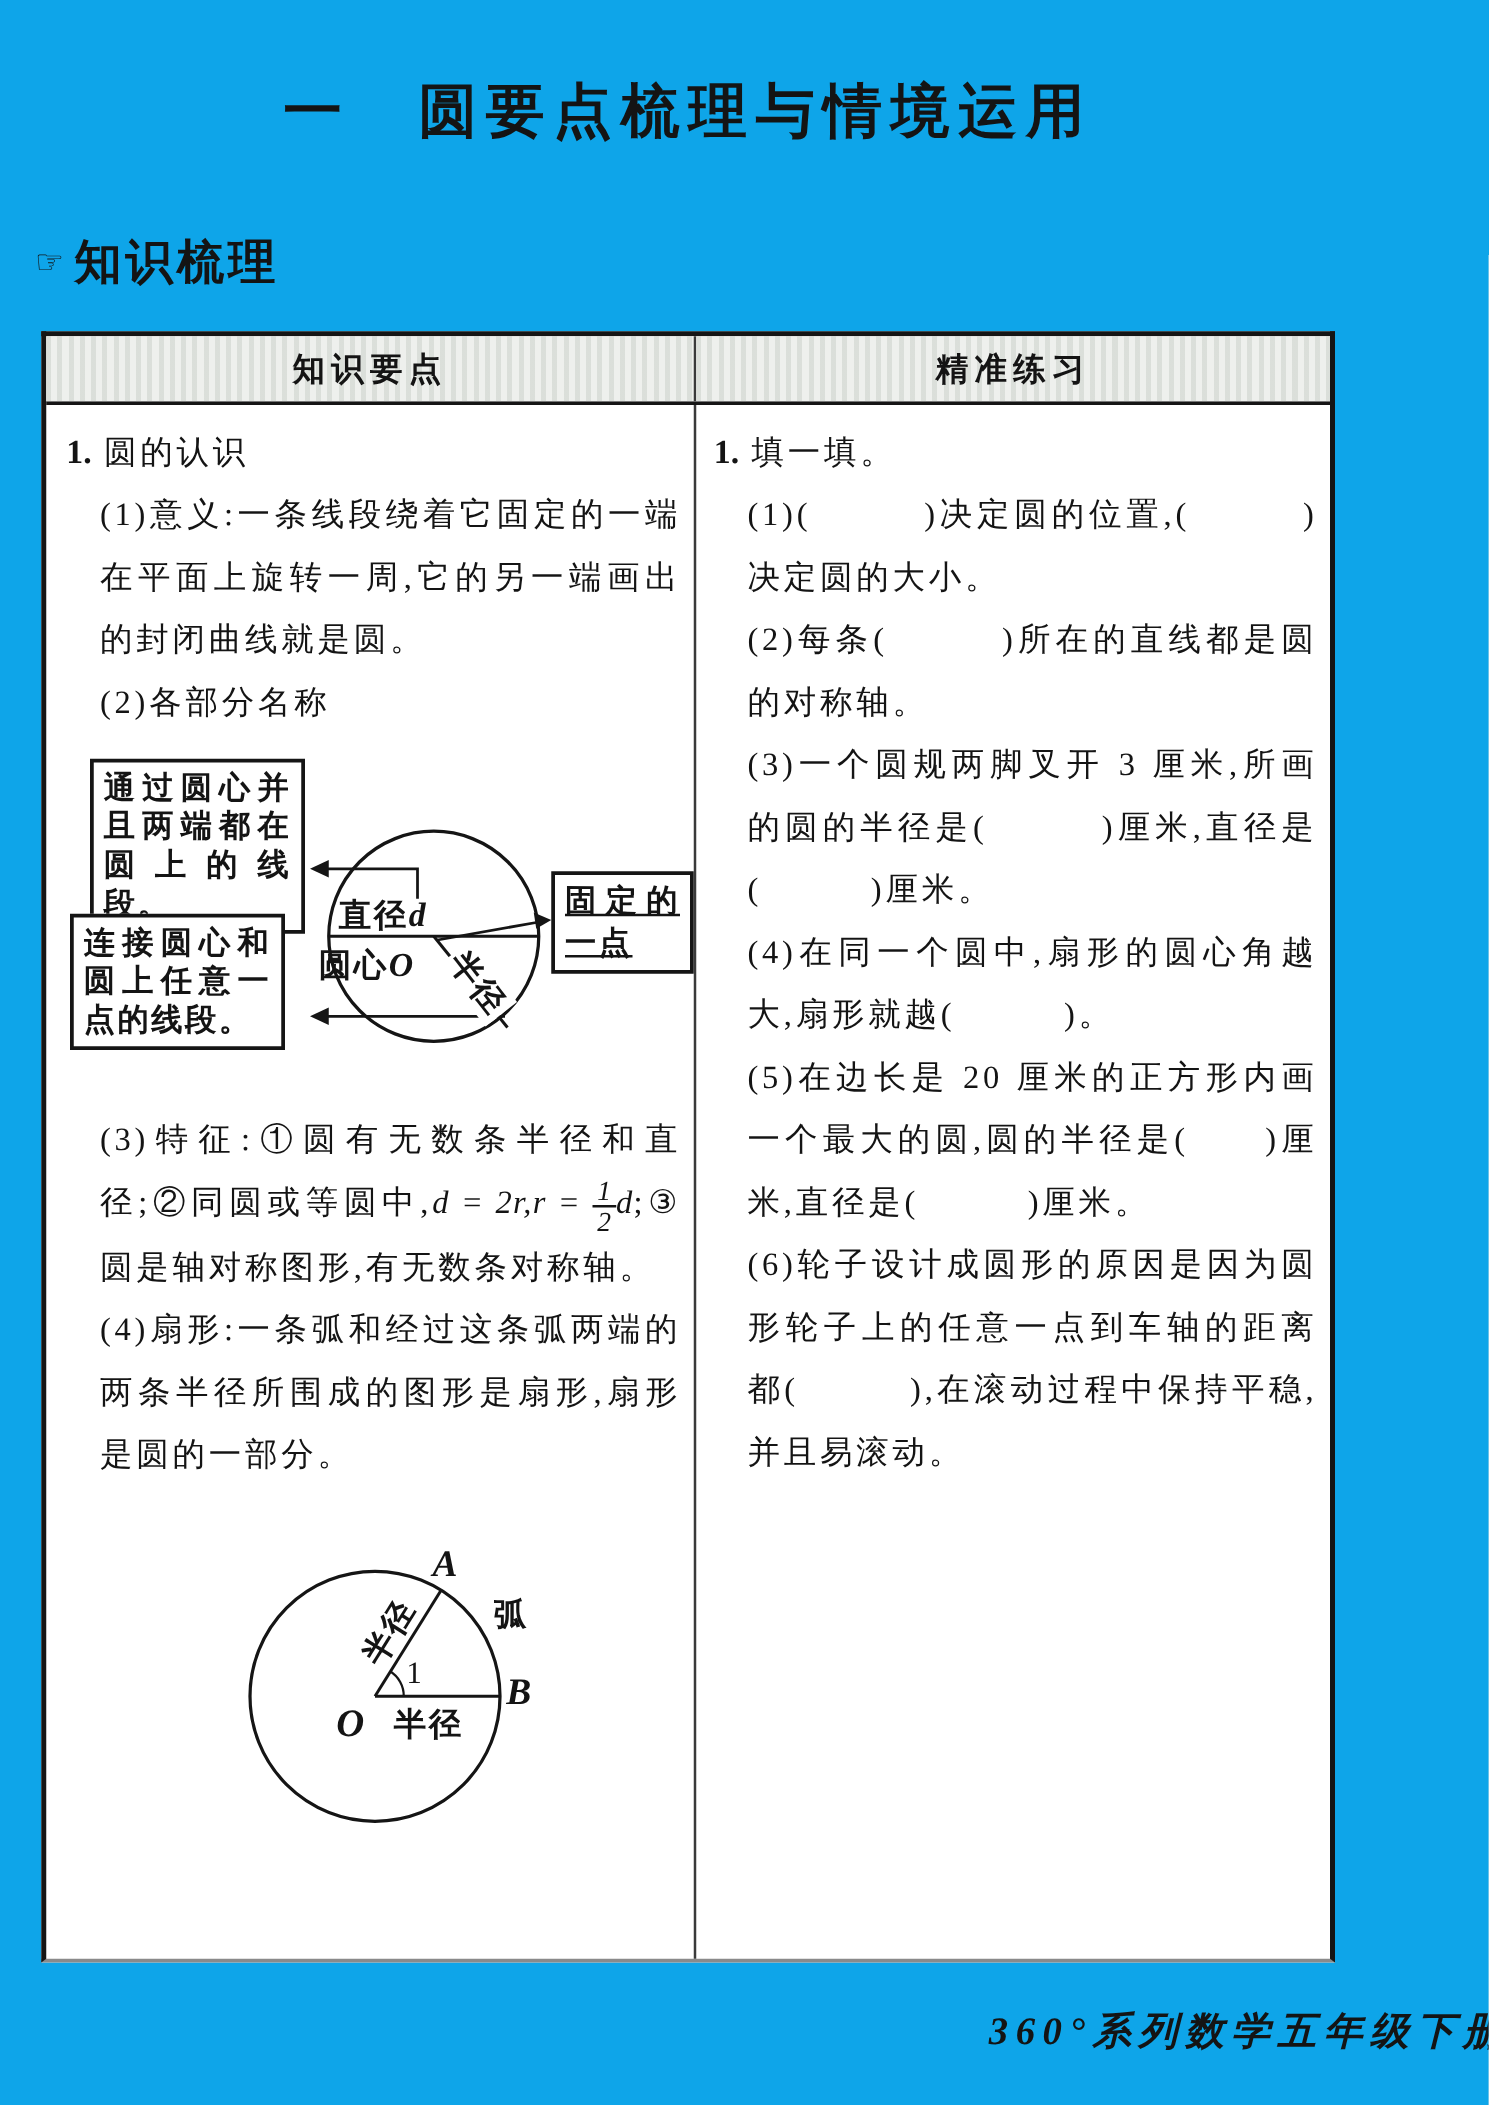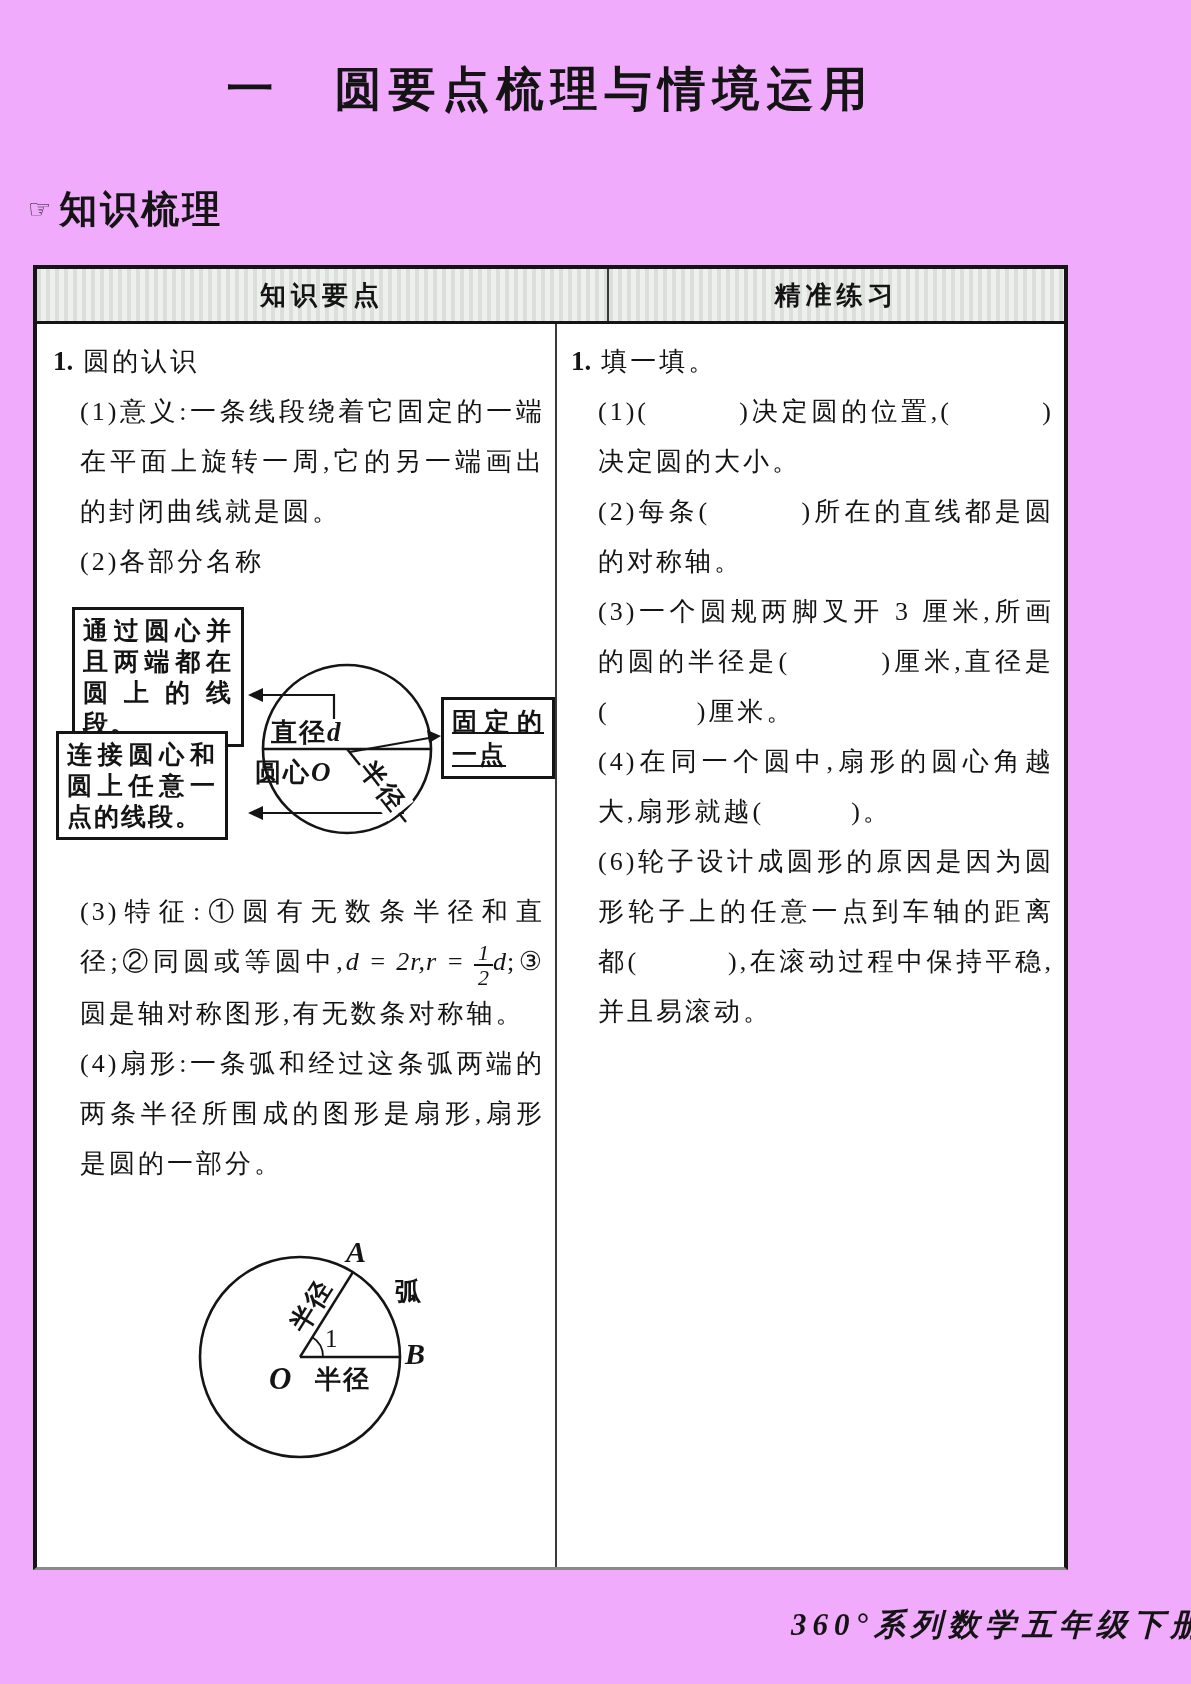--- a/index.html
+++ b/index.html
@@ -1,30 +1,30 @@
 <!DOCTYPE html>
 <html><head>
 <meta charset="utf-8">
 <style>
   html,body{margin:0;padding:0;background:#e9e9e9;}
-  .page{position:relative;width:1191px;height:1684px;background:#f0abfc;overflow:hidden;
+  .page{position:relative;width:1191px;height:1684px;background:#0ea5e9;overflow:hidden;
         font-family:"Liberation Serif","DejaVu Serif",serif;color:#141414;}
   .title{position:absolute;left:33px;top:58px;width:1035px;margin:0;text-align:center;
          font-size:47px;font-weight:bold;letter-spacing:7px;}
   .kicker{position:absolute;left:28px;top:184px;display:flex;align-items:center;gap:8px;}
   .kicker-icon{font-size:26px;line-height:1;}
   .kicker-label{font-size:38px;font-weight:bold;letter-spacing:3px;}
 
   .ktable{position:absolute;left:33px;top:265px;width:1035px;height:1305px;background:#fff;
           border:4px solid #151515;border-bottom:3px solid #8a8a8a;display:flex;flex-direction:column;box-sizing:border-box;}
   .thead{display:flex;height:52px;border-bottom:3px solid #151515;flex:none;}
   .th{display:flex;align-items:center;justify-content:center;font-size:26px;font-weight:bold;letter-spacing:5px;
       background-color:#eef0ed;
       background-image:repeating-linear-gradient(90deg,rgba(150,162,150,.22) 0 4px,rgba(255,255,255,0) 4px 9px);}
-  .th-left{width:572px;flex:none;border-right:2px solid #3a3a3a;box-sizing:border-box;}
+  .th-left{width:520px;flex:none;border-right:2px solid #3a3a3a;box-sizing:border-box;}
   .th-right{flex:1;}
   .tbody{display:flex;flex:1;min-height:0;}
   .cell{padding:12px 10px 0 14px;font-size:26px;line-height:50px;letter-spacing:3px;text-align:justify;box-sizing:border-box;}
   .cell-left{width:520px;flex:none;border-right:2px solid #3a3a3a;padding-left:16px;}
   .cell-right{flex:1;}
   .item-head{margin:0;}
   .item-head .num{font-weight:bold;font-size:27px;margin-right:10px;letter-spacing:0;}
   .para{margin:0 0 0 27px;}
   .math{font-style:italic;letter-spacing:1px;}
   .frac{display:inline-block;vertical-align:-15px;line-height:1.05;text-align:center;
@@ -120,20 +120,21 @@
           <span class="dlabel lbl-angle">1</span>
         </div>
       </div>
 
       <div class="cell cell-right">
         <p class="item-head"><b class="num">1.</b><span>填一填。</span></p>
         <p class="para">(1)(　　　)决定圆的位置,(　　　)决定圆的大小。</p>
         <p class="para">(2)每条(　　　)所在的直线都是圆的对称轴。</p>
         <p class="para">(3)一个圆规两脚叉开 3 厘米,所画的圆的半径是(　　　)厘米,直径是(　　　)厘米。</p>
         <p class="para">(4)在同一个圆中,扇形的圆心角越大,扇形就越(　　　)。</p>
+        <p class="para">(5)在边长是 20 厘米的正方形内画一个最大的圆,圆的半径是(　　)厘米,直径是(　　　)厘米。</p>
         <p class="para">(6)轮子设计成圆形的原因是因为圆形轮子上的任意一点到车轴的距离都(　　　),在滚动过程中保持平稳,并且易滚动。</p>
       </div>
 
     </div>
   </div>
 
   <div class="footer">360°系列数学五年级下册</div>
 
 </div>
 

